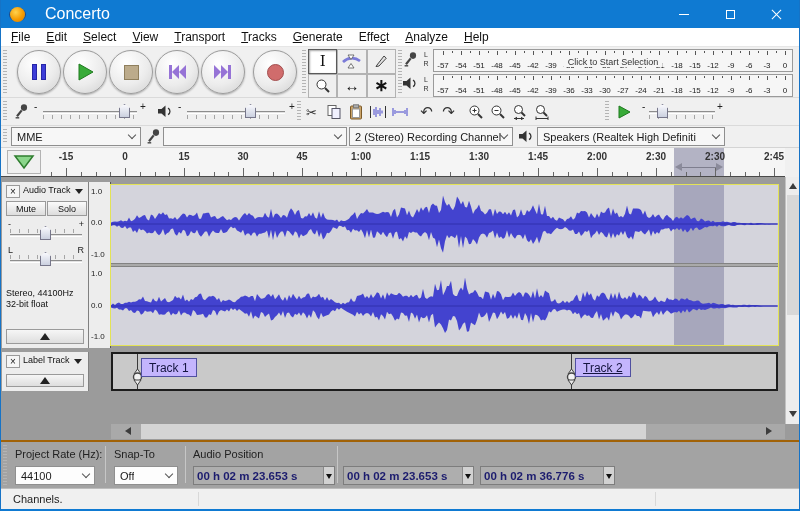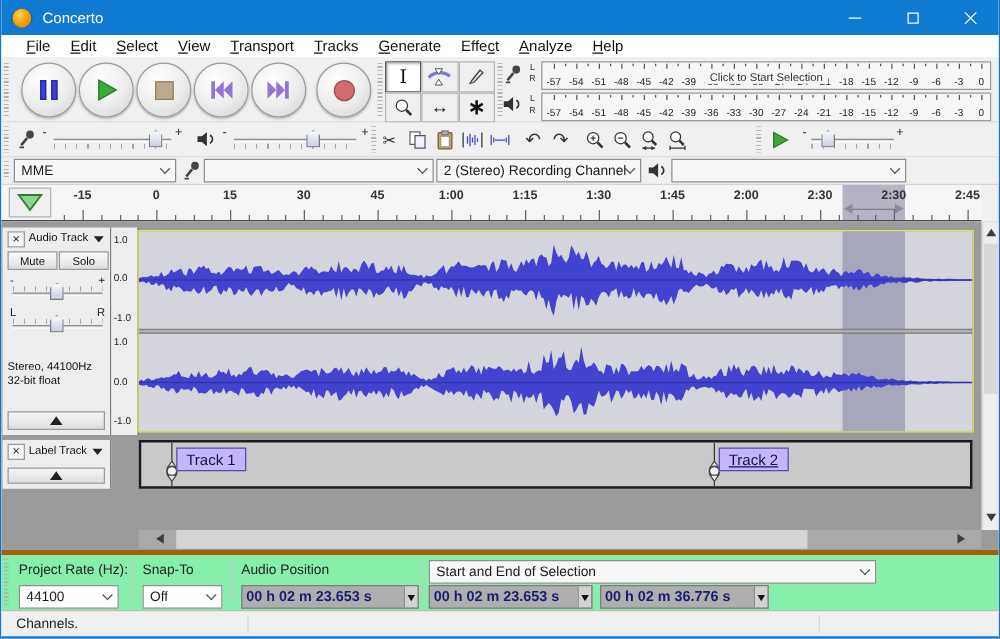--- a/index.html
+++ b/index.html
@@ -6,32 +6,32 @@
   html,body{background:#555}
   body{font-family:"Liberation Sans",sans-serif}
   #app{position:relative;width:800px;height:511px;background:#f0f0f0;overflow:hidden;
        border-left:1px solid #1673c6;border-right:1px solid #1673c6}
 
   
   .titlebar{position:absolute;top:0;left:0;right:0;height:28px;background:#0f7ad2;color:#fff;display:flex;align-items:center}
   .app-icon{width:15px;height:15px;margin-left:9px;border-radius:50%;flex:none;
             background:radial-gradient(circle at 38% 35%,#ffd24d 0%,#f59a00 55%,#d97b00 100%);
             box-shadow:-2px 0 0 -1px #234a86,2px 0 0 -1px #234a86}
-  .title{margin-left:9px;font-size:12px}
+  .title{margin-left:20px;font-size:16px}
   .win-controls{margin-left:auto;display:flex;height:100%}
   .win-btn{width:46px;height:100%;display:flex;align-items:center;justify-content:center}
   .ico-min{width:10px;height:1px;background:#fff}
   .ico-max{width:9px;height:9px;border:1px solid #fff}
   .ico-close{position:relative;width:11px;height:11px}
   .ico-close i{position:absolute;left:-1px;top:5px;width:13px;height:1px;background:#fff}
   .ico-close i:first-child{transform:rotate(45deg)}
   .ico-close i:last-child{transform:rotate(-45deg)}
 
   
-  .menubar{position:absolute;top:28px;left:0;right:0;height:19px;background:#fff;display:flex;align-items:center;font-size:12px;color:#111;border-bottom:1px solid #e6e6e6;padding-left:12px}
+  .menubar{position:absolute;top:28px;left:0;right:0;height:19px;background:#fff;display:flex;align-items:center;font-size:12px;color:#111;border-bottom:1px solid #e6e6e6;padding-left:2px}
   .menu-item{padding:0 8px;cursor:default}
   .mn{text-decoration:underline}
 
   
   .row1{position:absolute;top:47px;left:0;right:0;height:51px;background:#f0f0f0;border-bottom:1px solid #dadada}
   .row2{position:absolute;top:98px;left:0;right:0;height:28px;background:#f0f0f0;border-bottom:1px solid #dadada}
   .devbar{position:absolute;top:126px;left:0;right:0;height:22px;background:#f0f0f0;border-bottom:1px solid #d4d4d4}
   .grip{position:absolute;top:3px;bottom:3px;width:4px;background-image:repeating-linear-gradient(180deg,#b4b4b4 0 1px,transparent 1px 3px)}
 
   
@@ -117,21 +117,21 @@
   .hs-ar{position:absolute;top:3px;width:0;height:0;border:4.5px solid transparent}
   .hs-ar.l{left:14px;border-left:none;border-right:6px solid #3c3c3c}
   .hs-ar.r{left:655px;border-right:none;border-left:6px solid #3c3c3c}
   .vscroll{position:absolute;left:784px;top:0;width:15px;height:247px;background:#ededed;border-left:1px solid #c2c2c2}
   .vs-ar{position:absolute;left:3px;width:0;height:0;border:4.5px solid transparent}
   .vs-ar.u{top:6px;border-top:none;border-bottom:6px solid #3c3c3c}
   .vs-ar.d{top:234px;border-bottom:none;border-top:6px solid #3c3c3c}
   .vs-thumb{position:absolute;left:1px;right:1px;top:18px;height:120px;background:#d8d8d8}
 
   
-  .selbar{position:absolute;top:440px;left:0;right:0;height:48px;background:#86efac;border-top:4px solid #a16207;font-size:11px;color:#222}
+  .selbar{position:absolute;top:440px;left:0;right:0;height:48px;background:#a3a3a3;border-top:2px solid #a16207;font-size:11px;color:#222}
   .sb-label{position:absolute;top:6px;white-space:nowrap}
   .sb-div{position:absolute;top:4px;bottom:5px;width:1px;background:#c6c6c6}
   .sb-combo{top:24px;background:#fdfdfd}
   .timefield{position:absolute;top:24px;height:19px;background:#aeaeae;border:1px solid #7d7d7d;display:flex;align-items:center;font-weight:bold;font-size:11.5px;color:#1c1c6e;padding-left:3px;white-space:nowrap;overflow:hidden}
   .tf-dd{margin-left:auto;width:11px;height:100%;background:#d2d2d2;border-left:1px solid #8a8a8a;display:flex;align-items:center;justify-content:center;flex:none}
   .tf-arrow{width:0;height:0;border:3.5px solid transparent;border-top:5px solid #111;margin-top:4px}
 
   
   .statusbar{position:absolute;top:488px;left:0;right:0;height:21px;background:#f0f0f0;border-top:1px solid #bdbdbd}
   .status-text{position:absolute;left:12px;top:4px;font-size:11px;color:#222}
@@ -533,20 +533,21 @@
       <span class="txt">2 (Stereo) Recording Channels</span>
         <span class="chev"></span>
     </div>
     <span class="micon" style="left:517px;top:3px">
       <svg width="17" height="15">
           <polygon points="1,5 4.5,5 8.5,1.5 8.5,13 4.5,9.5 1,9.5" fill="#333"></polygon>
           <path d="M11,4.2 a3.6,3.6 0 0 1 0,6.4" fill="none" stroke="#333" stroke-width="1.3"></path>
         </svg>
     </span>
     <div class="combo" style="left:536px;top:1px;width:188px">
+      <span class="txt">Speakers (Realtek High Definiti</span>
         <span class="chev"></span>
     </div>
   </div>
 
   <div class="ruler" id="ruler">
     <div class="pinbtn">
       <svg width="22" height="15">
           <polygon points="2,1 20,1 11,13" fill="#8bd68b" stroke="#2f7d2f" stroke-width="1.5"></polygon>
         </svg>
     </div>
@@ -747,24 +748,20 @@
 
     <span class="sb-label" style="left:192px">Audio Position</span>
     <div class="timefield" style="left:192px;width:142px">
       <span>00 h 02 m 23.653 s</span>
       <span class="tf-dd">
           <i class="tf-arrow"></i>
         </span>
     </div>
     <i class="sb-div" style="left:336px"></i>
 
-    <div class="combo" style="left:342px;top:4px;width:358px;background:#f7f7f7">
-      <span class="txt">Start and End of Selection</span>
-        <span class="chev"></span>
-    </div>
     <div class="timefield" style="left:342px;width:131px">
       <span>00 h 02 m 23.653 s</span>
       <span class="tf-dd">
           <i class="tf-arrow"></i>
         </span>
     </div>
     <div class="timefield" style="left:479px;width:135px">
       <span>00 h 02 m 36.776 s</span>
       <span class="tf-dd">
           <i class="tf-arrow"></i>

